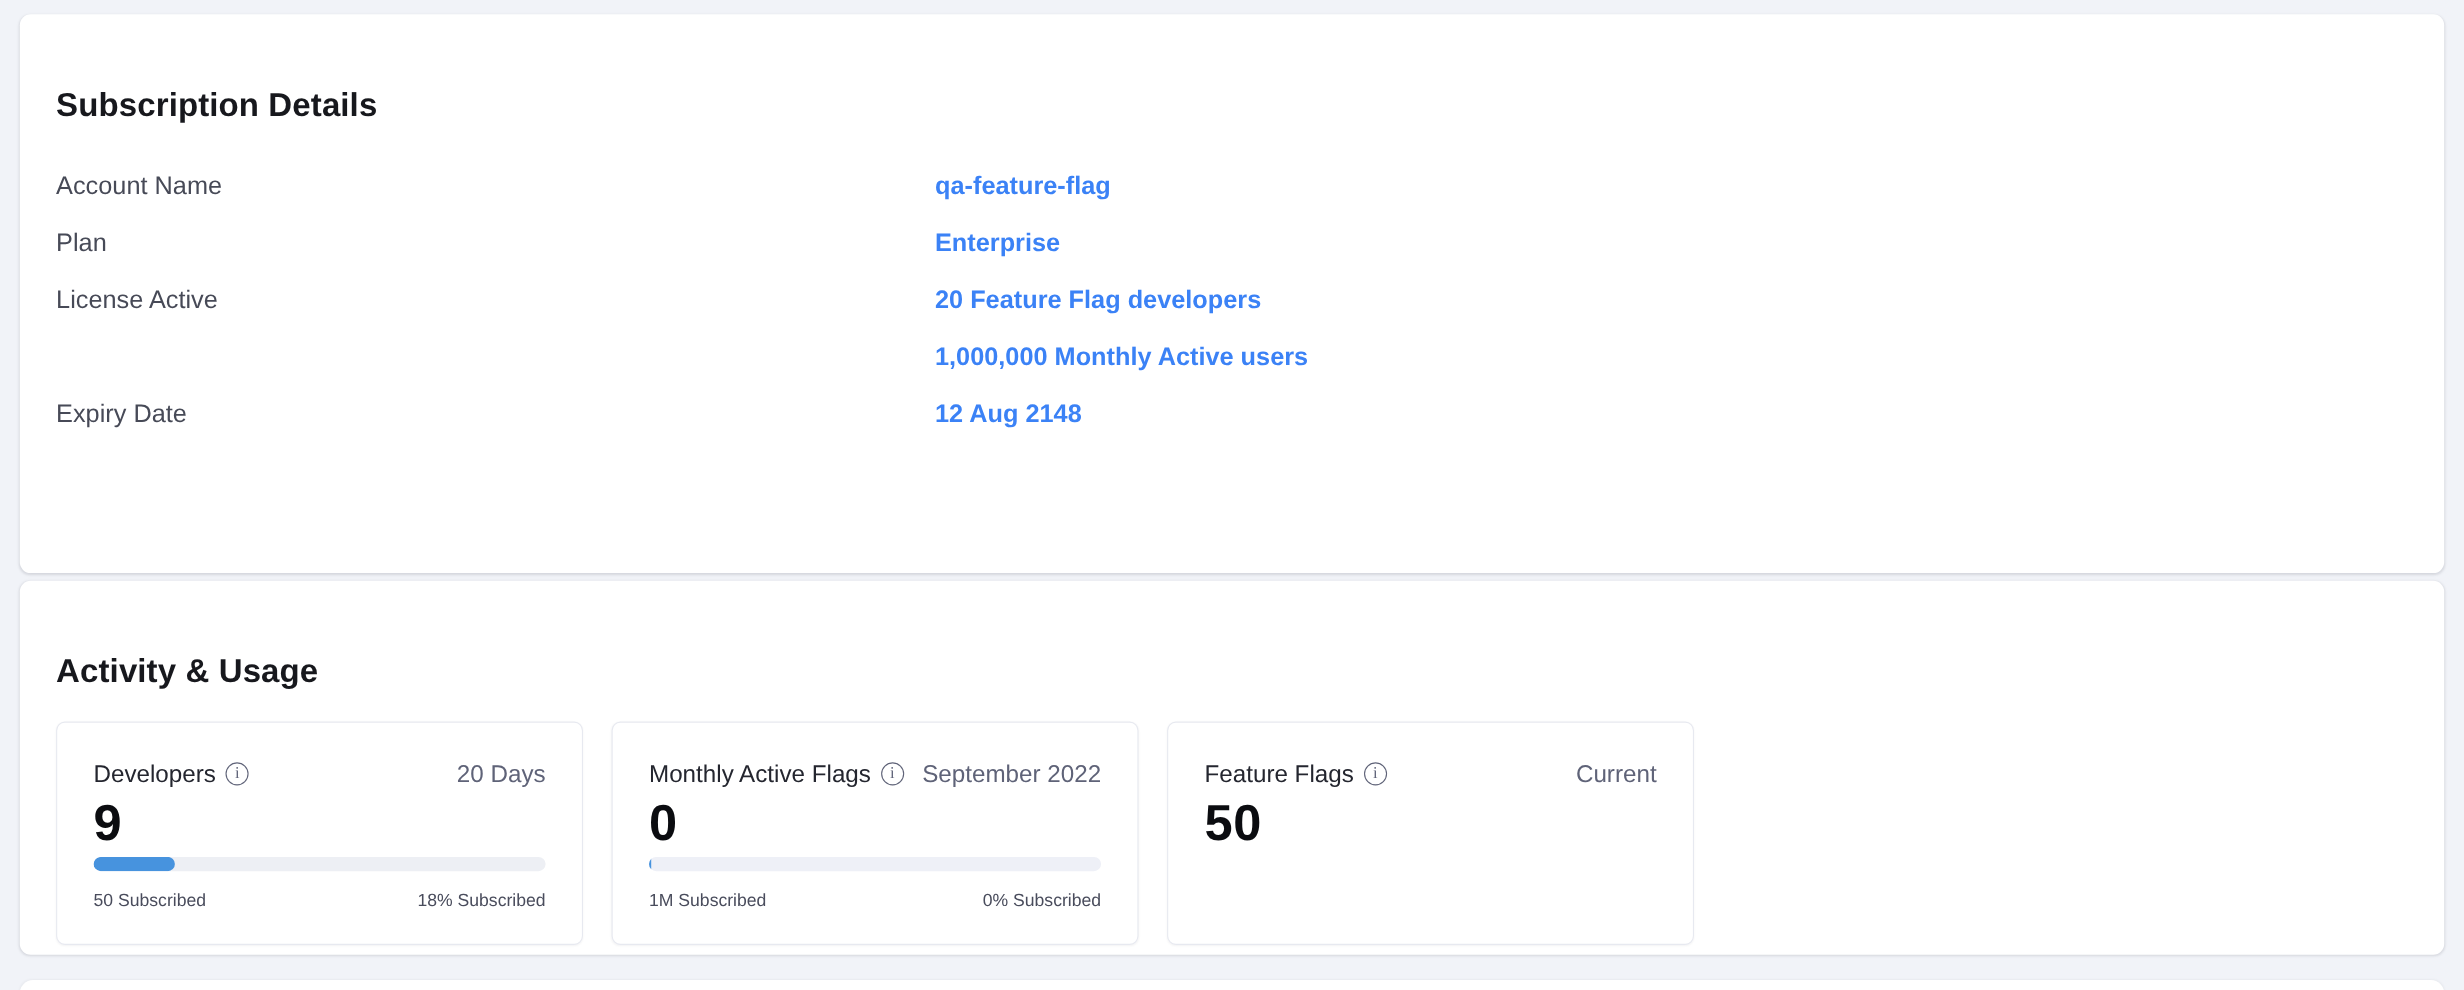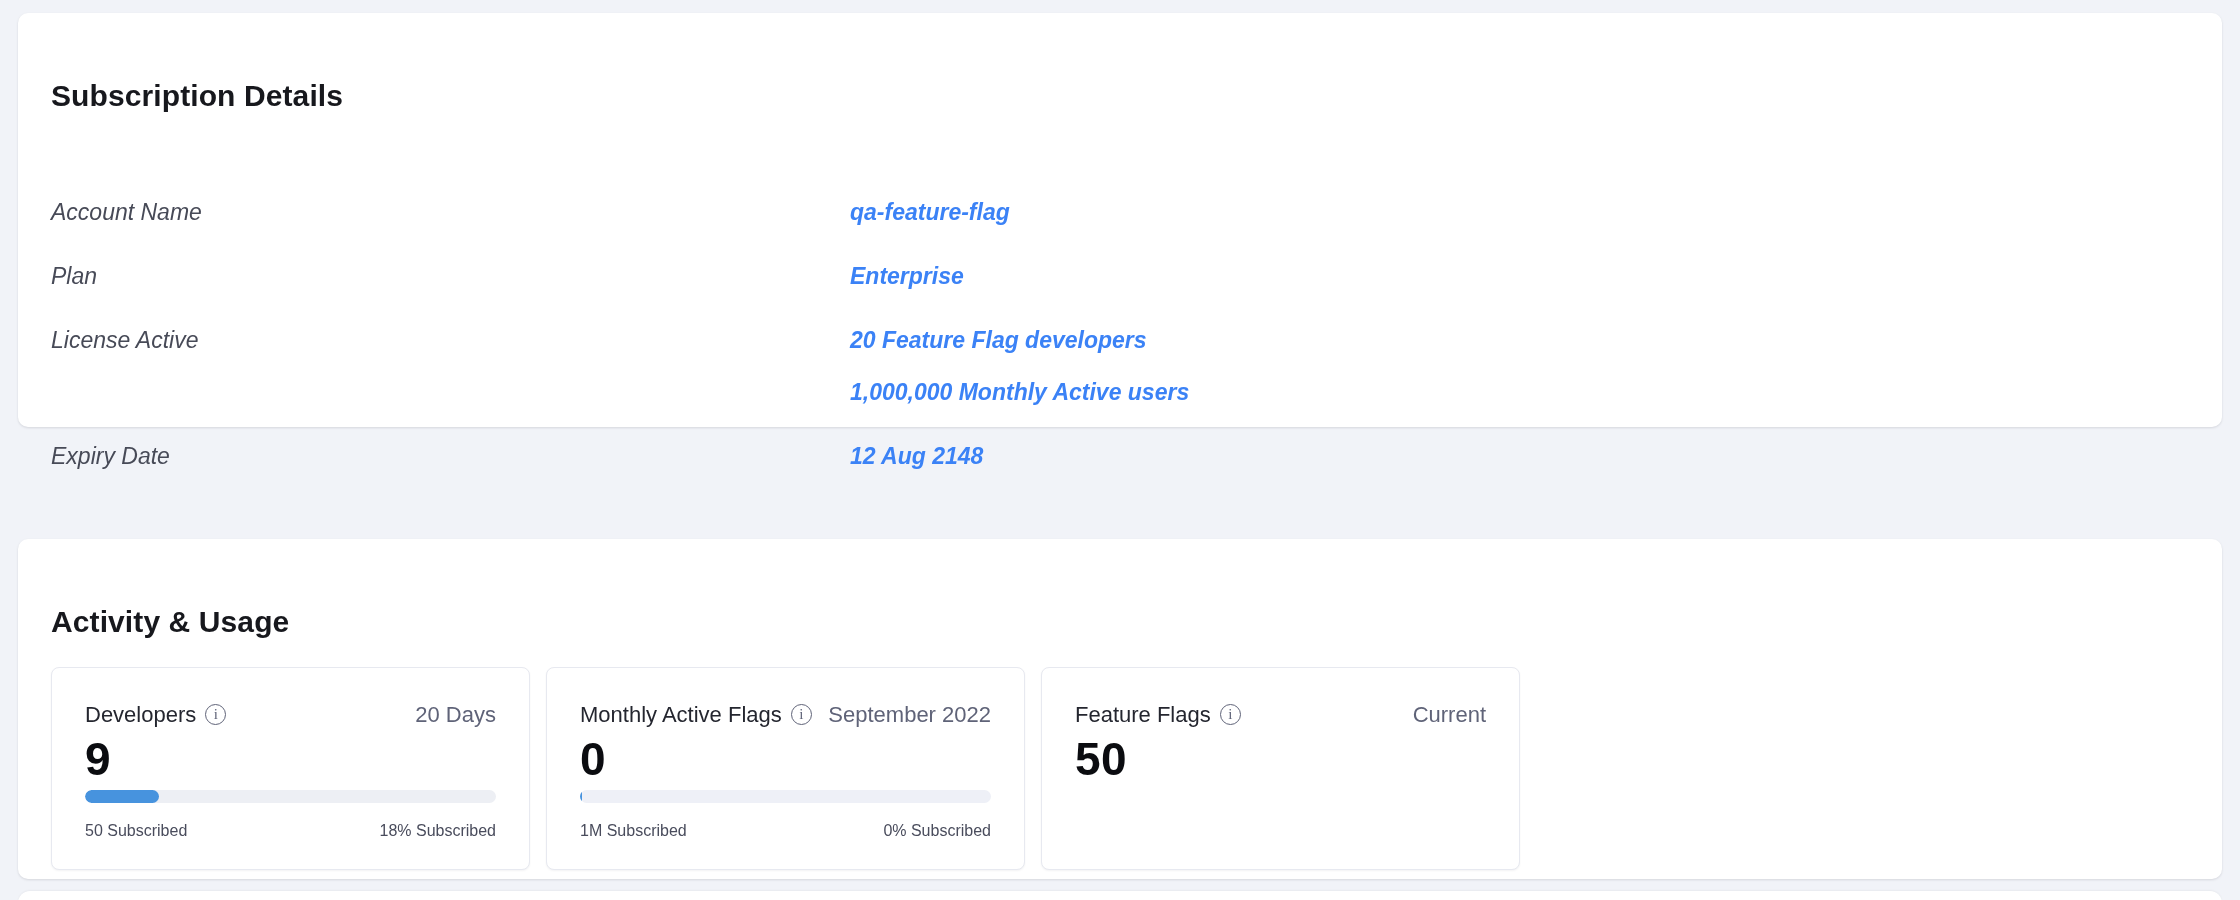--- a/index.html
+++ b/index.html
@@ -10,39 +10,39 @@
     font-family: "Liberation Sans", sans-serif;
     color: #16171c;
     overflow: hidden;
     position: relative;
   }
   .card {
     position: absolute; left: 18px; width: 2204px;
     background: #ffffff; border-radius: 10px;
     box-shadow: 0 1px 3px rgba(20,22,32,.08), 0 1px 2px rgba(20,22,32,.05);
   }
-  #card-subscription { top: 13px; height: 414px; padding: 40px 33px; }
-  #card-activity     { top: 539px; height: 340px; padding: 40px 33px; }
+  #card-subscription { top: 13px; height: 508px; padding: 40px 33px; }
+  #card-activity     { top: 528px; height: 340px; padding: 40px 33px; }
   #card-next         { top: 891px; height: 60px; border-radius: 12px 12px 0 0;
                        box-shadow: 0 -1px 2px rgba(20,22,32,.04); }
 
   .card-title {
     font-size: 30px; font-weight: 700; color: #17181d;
     line-height: 36px; letter-spacing: .1px;
   }
 
   
-  .sd-rows { margin-top: 84px; display: flex; flex-direction: column; gap: 36px; font-style: italic; }
+  .sd-rows { margin-top: 40px; display: flex; flex-direction: column; gap: 24px; }
   .sd-row  { display: flex; align-items: flex-start; font-size: 23px; line-height: 28px; }
   .sd-label { width: 799px; flex: none; color: #474a57; font-weight: 400; }
   .sd-values { display: flex; flex-direction: column; gap: 24px; }
   .sd-value { font-weight: 700; color: #3b82f6; }
 
   
-  .tiles { margin-top: 27px; display: flex; gap: 16px; }
+  .tiles { margin-top: 27px; display: flex; gap: 26px; }
   .tile {
     width: 479px; height: 203px;
     background: #fff; border: 1px solid #e7e9f0; border-radius: 8px;
     box-shadow: 0 1px 2px rgba(20,22,32,.05);
     padding: 33px 33px 0 33px;
   }
   .tile-head { display: flex; align-items: center; font-size: 22px; line-height: 28px; }
   .tile-title { color: #24262f; }
   .info-badge {
     width: 21px; height: 21px; flex: none;

